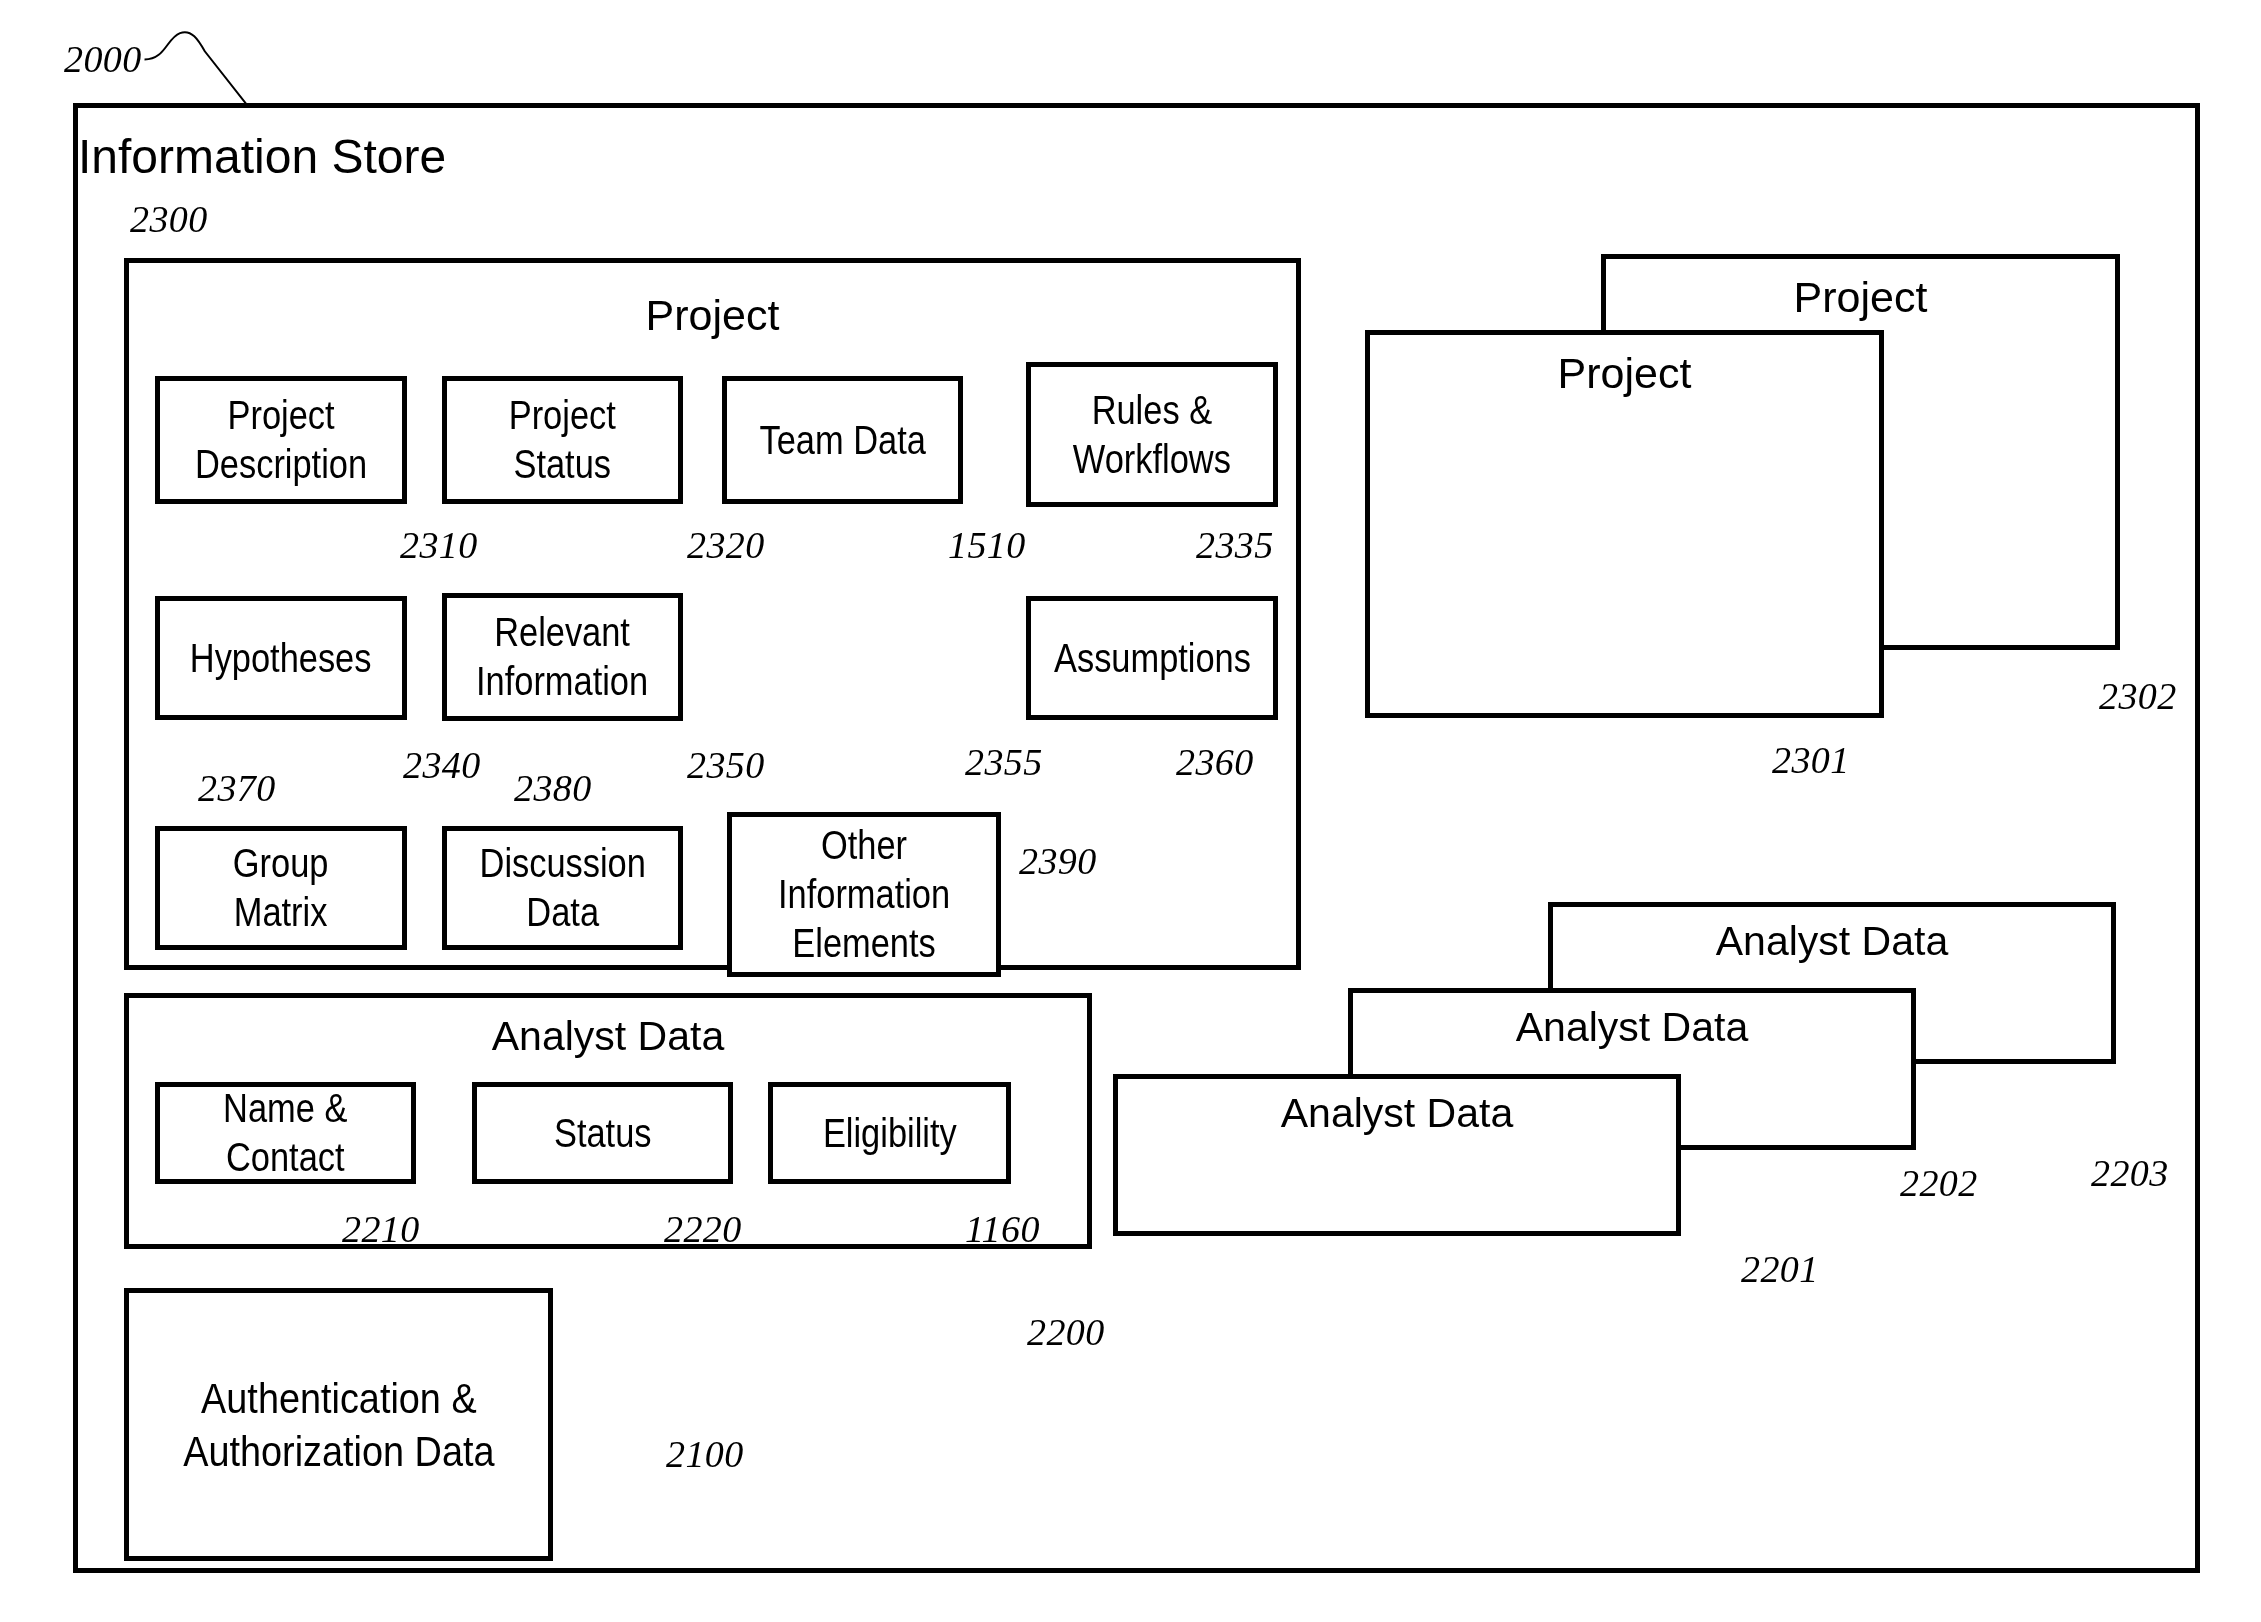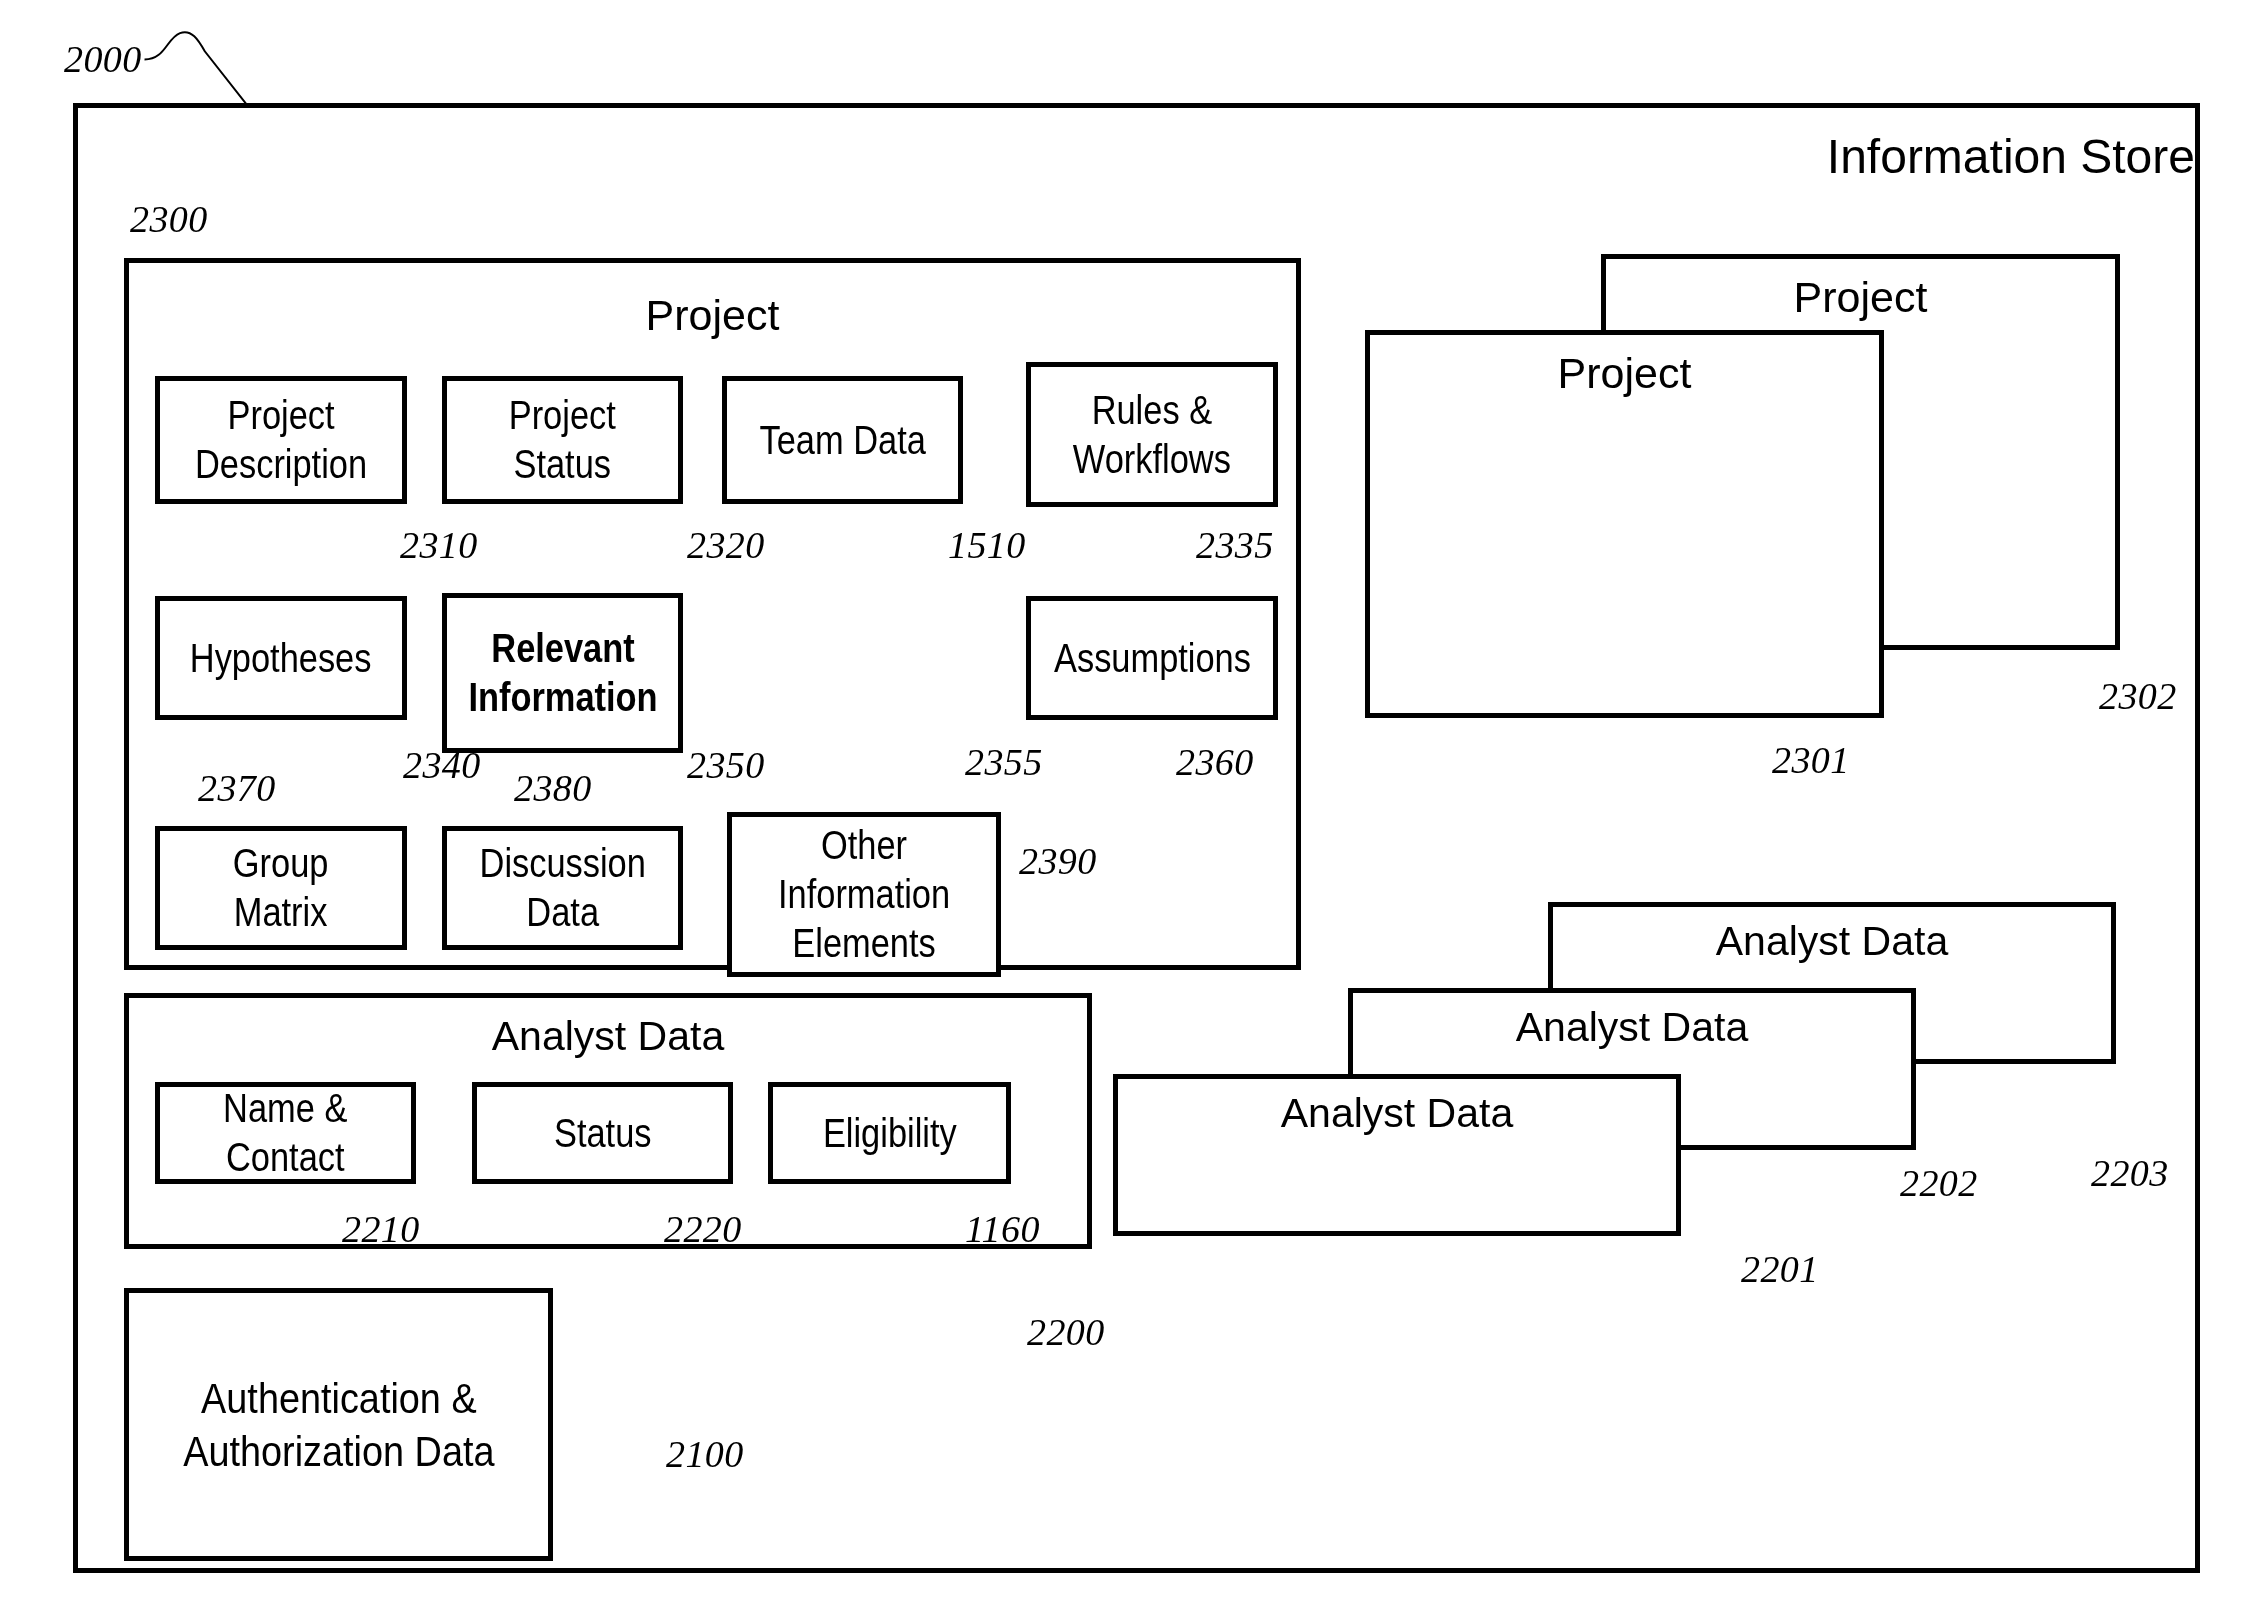--- a/index.html
+++ b/index.html
@@ -148,21 +148,21 @@
     <path d="M2100,1532 C2092,1532 2088,1540 2080,1546 C2070,1553 2064,1544 2058,1530 L1980,1490"></path>
 
     <path d="M2292,1428 C2284,1428 2280,1436 2272,1442 C2262,1449 2256,1440 2250,1426 L2190,1382"></path>
 
     <path d="M2524,1338 C2516,1338 2512,1346 2504,1352 C2494,1359 2488,1350 2482,1336 L2392,1278"></path>
 
     <path d="M800,1756 C792,1756 788,1764 780,1772 C768,1782 760,1774 750,1760 L674,1692"></path>
   </svg>
 
   <div class="panel outer" style="left:73px; top:103px; width:2127px; height:1470px;">
-    <div class="big-title" style="left:0; right:0; top:20.6px; text-align:right; width:100%;">Information Store</div>
+    <div class="big-title" style="left:0; right:0; top:20.6px; text-align:left; width:100%;">Information Store</div>
   </div>
 
   <div class="ref" style="left:64px; top:37px;">2000</div>
 
   <div class="panel" style="left:124px; top:258px; width:1177px; height:712px;">
   </div>
   <div class="big-title" style="left:124px; top:291px; width:1177px; text-align:center; font-size:43px;">Project</div>
   <div class="ref" style="left:130px; top:197px;">2300</div>
 
   <div class="leaf" style="left:155px; top:376px; width:252px; height:128px;">
@@ -186,21 +186,21 @@
     <span class="leaf-text">Rules &amp;
 Workflows</span>
   </div>
   <div class="ref" style="left:1196px; top:523px;">2335</div>
 
   <div class="leaf" style="left:155px; top:596px; width:252px; height:124px;">
     <span class="leaf-text">Hypotheses</span>
   </div>
   <div class="ref" style="left:403px; top:743px;">2340</div>
 
-  <div class="leaf" style="left:442px; top:593px; width:241px; height:160px;font-weight:bold;">
+  <div class="leaf" style="left:442px; top:593px; width:241px; height:128px;">
     <span class="leaf-text">Relevant
 Information</span>
   </div>
   <div class="ref" style="left:687px; top:743px;">2350</div>
 
   <div class="ref" style="left:965px; top:740px;">2355</div>
 
   <div class="leaf" style="left:1026px; top:596px; width:252px; height:124px;">
     <span class="leaf-text">Assumptions</span>
   </div>

